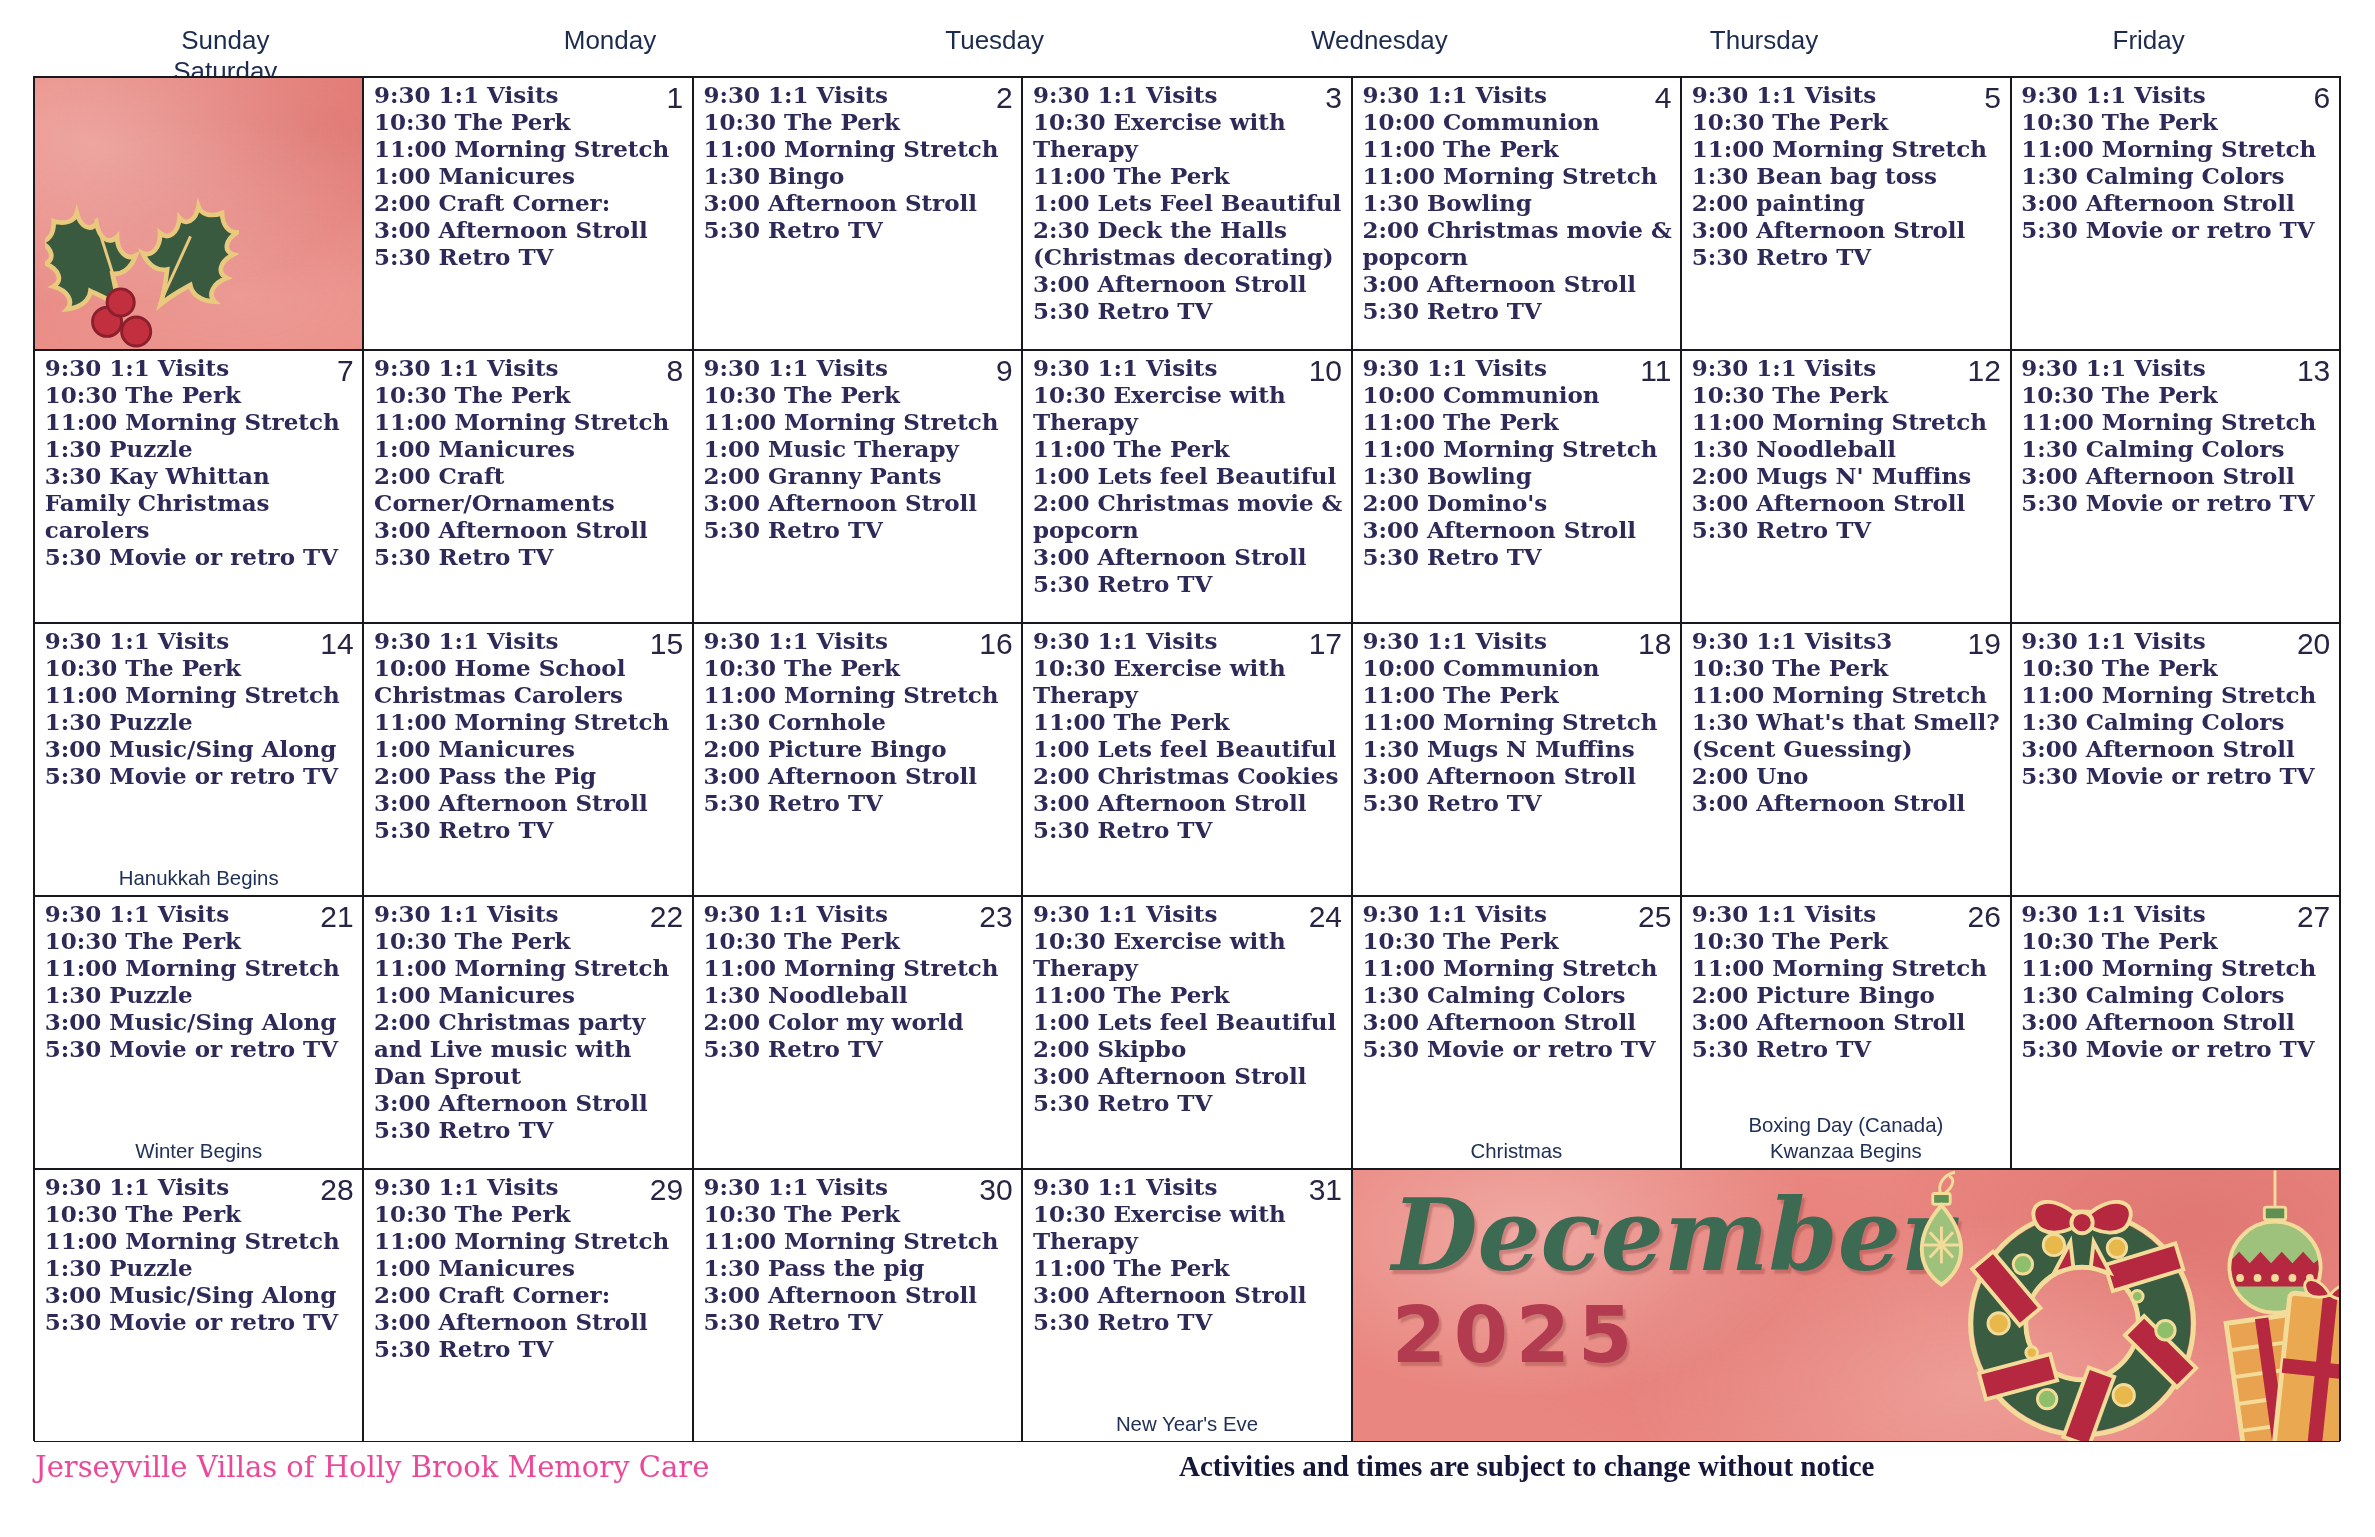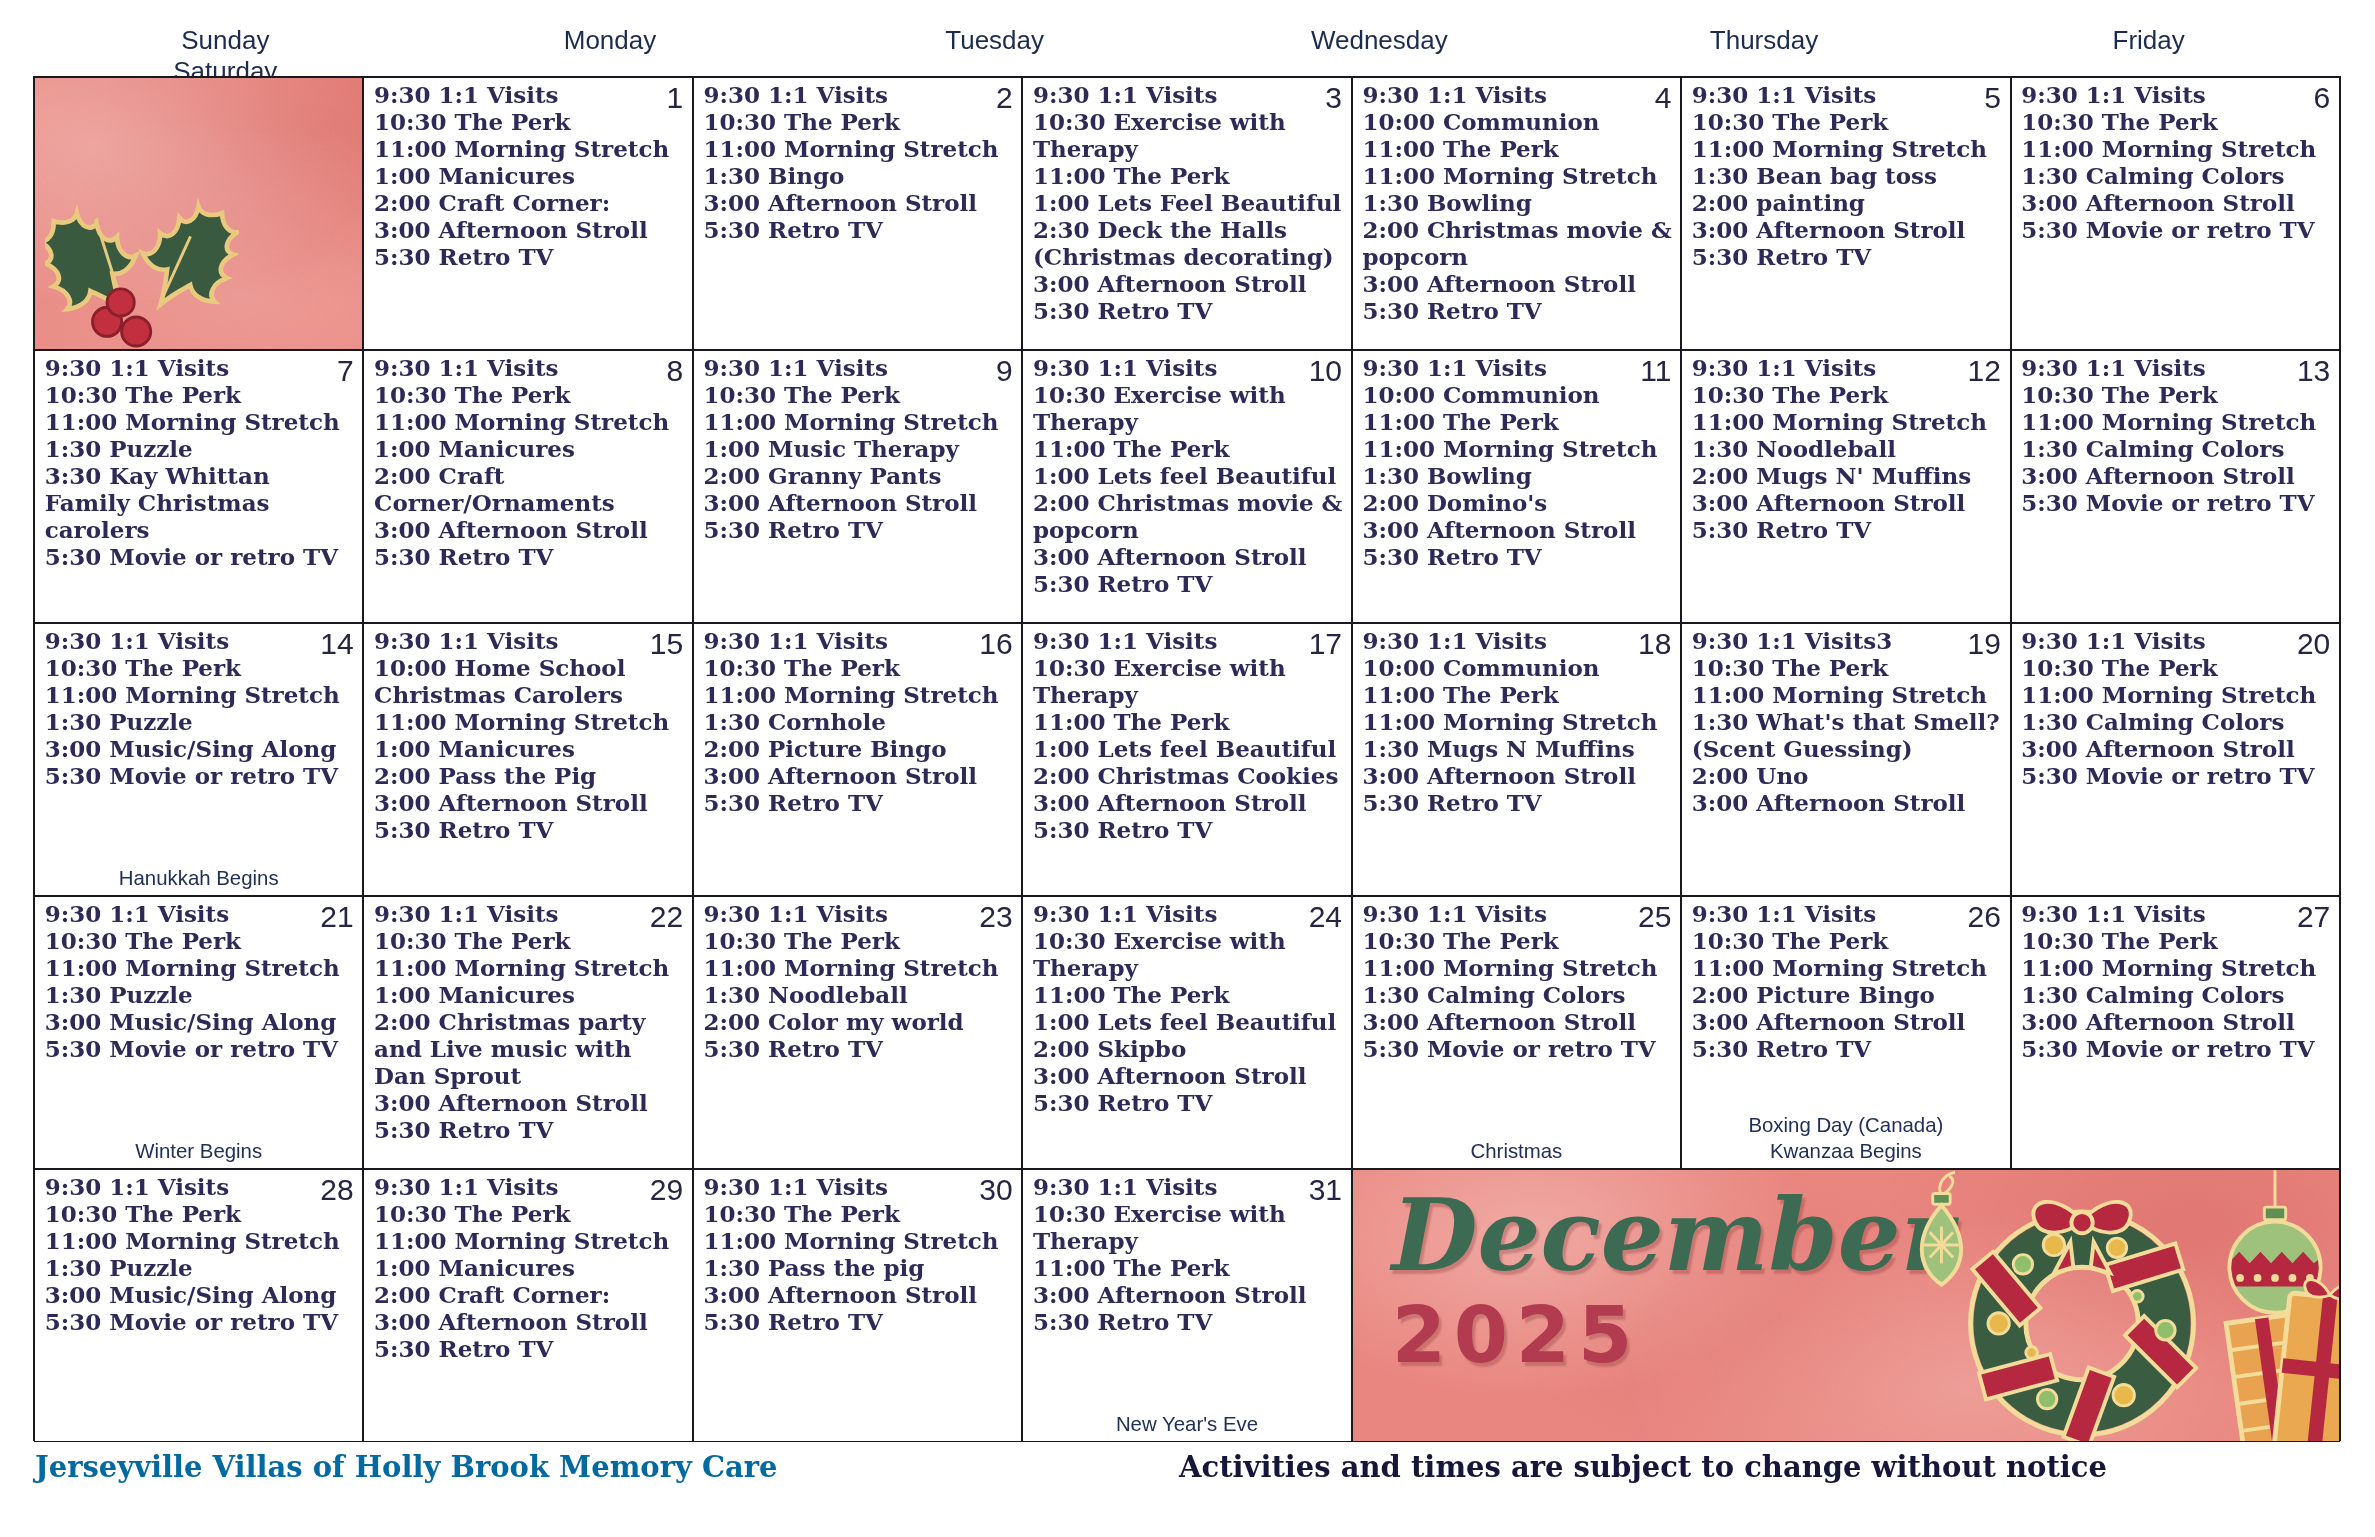--- a/index.html
+++ b/index.html
@@ -43,24 +43,24 @@
   .banner-text { position:absolute; left:39px; top:11.6px; }
   .banner-month { font-family:"DejaVu Serif", serif; font-style:italic; font-weight:bold;
                   font-size:99px; line-height:107px; color:#3c6a52;
                   text-shadow:2.9px 3.9px 1.9px rgba(120,40,40,0.28); }
   .banner-year  { font-family:"DejaVu Sans", sans-serif; font-weight:bold; font-size:78px;
                   line-height:82px; letter-spacing:7.8px; color:#b23b4f; margin-top:5.8px;
                   text-shadow:2.9px 3.9px 1.9px rgba(120,40,40,0.28); }
   .banner-art { position:absolute; right:0; top:0; width:543px; height:273px; }
 
   
-  .footer-left  { position:absolute; left:35px;  top:1450px; font-weight:bold;
-                  font-size:29px; color:#0369a1; }
+  .footer-left  { position:absolute; left:35px;  top:1450px; font-weight:normal;
+                  font-size:29px; color:#ec4899; }
   .footer-right { position:absolute; left:1179px; top:1450px; font-weight:bold;
-                  font-size:29px; color:#15163a; }
+                  font-size:29px; color:#15163a;font-family:Liberation Serif, serif; }
 </style>
 </head>
 <body>
 
 <div class="page">
 
   <div class="weekday-row">
     <div class="weekday">Sunday</div>
     <div class="weekday">Monday</div>
     <div class="weekday">Tuesday</div>

